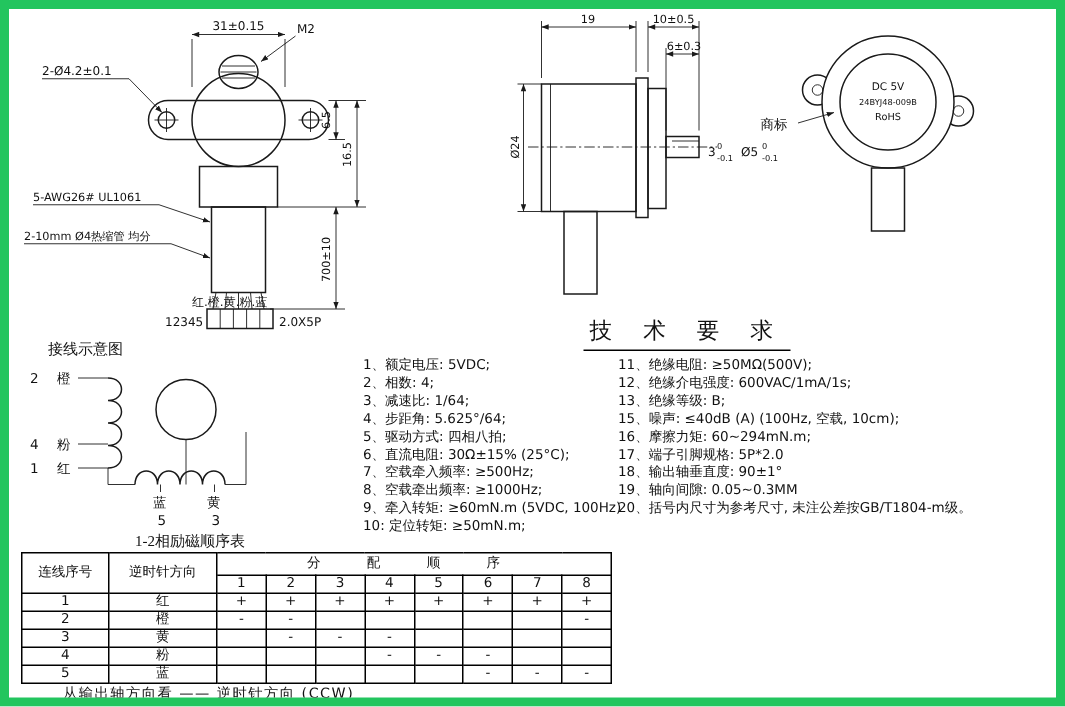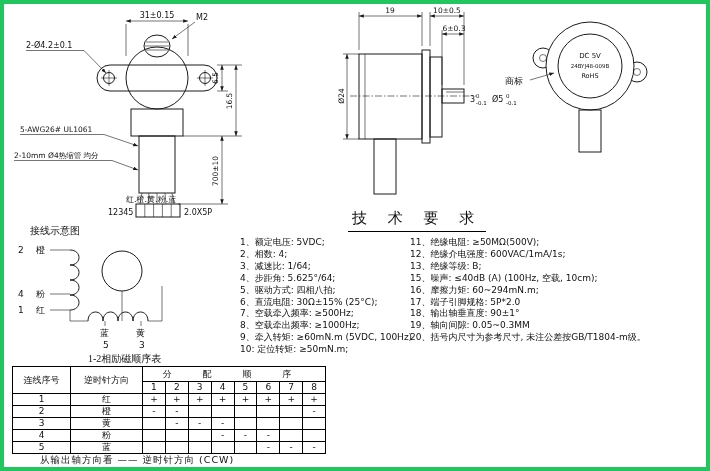--- a/index.html
+++ b/index.html
@@ -1,32 +1,32 @@
 <!DOCTYPE html>
 <html><head>
 <meta charset="utf-8">
 <style>
   html,body { margin:0; padding:0; background:#e8e8e8; }
   .sheet { position:relative; width:710px; height:471px; background:#fff;
-           border:4px solid #22c55e; font-family:"DejaVu Sans", sans-serif;
+           border:6px solid #22c55e; font-family:"DejaVu Sans", sans-serif;
            color:#111; overflow:hidden; box-sizing:border-box; }
   .abs { position:absolute; }
   svg { overflow:visible; }
   svg text { font-family:"DejaVu Sans", sans-serif; fill:#111; }
   .ln { stroke:#1a1a1a; fill:none; stroke-width:1; }
   .tn { stroke:#1a1a1a; fill:none; stroke-width:0.6; }
   .cap { font-size:10px; white-space:nowrap;font-family:Liberation Serif, serif; }
   .note { font-size:9.5px; white-space:nowrap; letter-spacing:1px; }
   .tr-title { display:inline-block; font-size:15px; letter-spacing:8px;
               border-bottom:1.5px solid #000; padding:0 4px 3px 4px; white-space:nowrap; }
   .tr-cols { display:flex; }
   .tr-col-left { width:170px; flex:none; }
   .tr-item { font-size:9px; line-height:11.9px; white-space:nowrap; }
   table.seq { position:absolute; left:8px; top:362px; border-collapse:collapse;
-              table-layout:fixed; width:314px; font-size:9px; }
+              table-layout:fixed; width:394px; font-size:9px; }
   table.seq td { border:1px solid #000; text-align:center; padding:0;
                  height:11px; line-height:11px; overflow:hidden; }
   table.seq td.h { height:14px; line-height:14px; }
   table.seq td.grp { letter-spacing:14px; }
 </style>
 </head>
 <body>
 
 <div class="sheet">
 
@@ -348,21 +348,21 @@
     <text x="88" y="68" text-anchor="middle" font-size="6.5">RoHS</text>
 
     <g>
       <text x="3" y="74" font-size="9">商标</text>
       <line class="tn" x1="28" y1="70" x2="52" y2="63" marker-end="url(#cE)"></line>
     </g>
 
     <rect class="ln" x="77" y="100" width="22" height="42" fill="url(#hatchC)"></rect>
   </svg>
 
-  <div class="abs" style="left:344px; top:204px">
+  <div class="abs" style="left:383px; top:204px">
     <div class="tr-title">技 术 要 求</div>
   </div>
 
   <div class="abs tr-cols" style="left:236px; top:233px">
     <div class="tr-col-left">
       <div class="tr-item">1、额定电压: 5VDC;</div>
       <div class="tr-item">2、相数: 4;</div>
       <div class="tr-item">3、减速比: 1/64;</div>
       <div class="tr-item">4、步距角: 5.625°/64;</div>
       <div class="tr-item">5、驱动方式: 四相八拍;</div>

